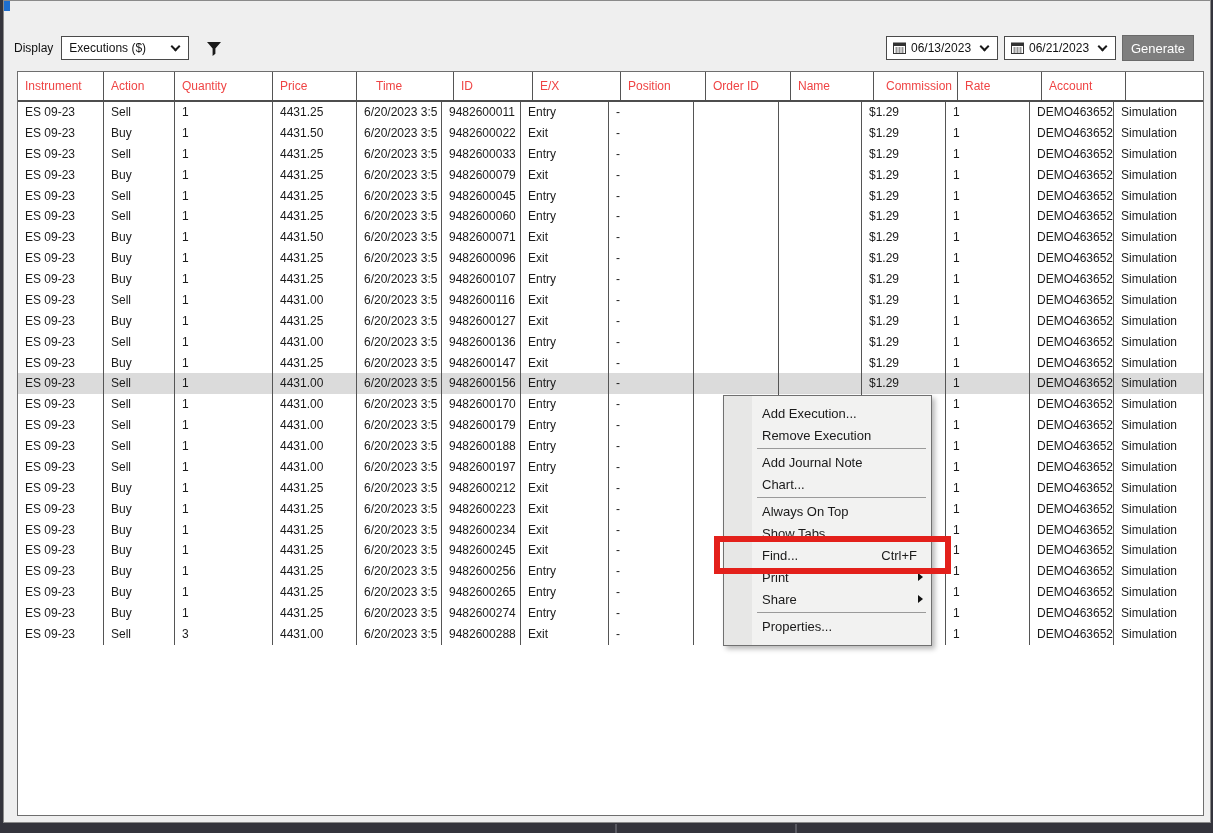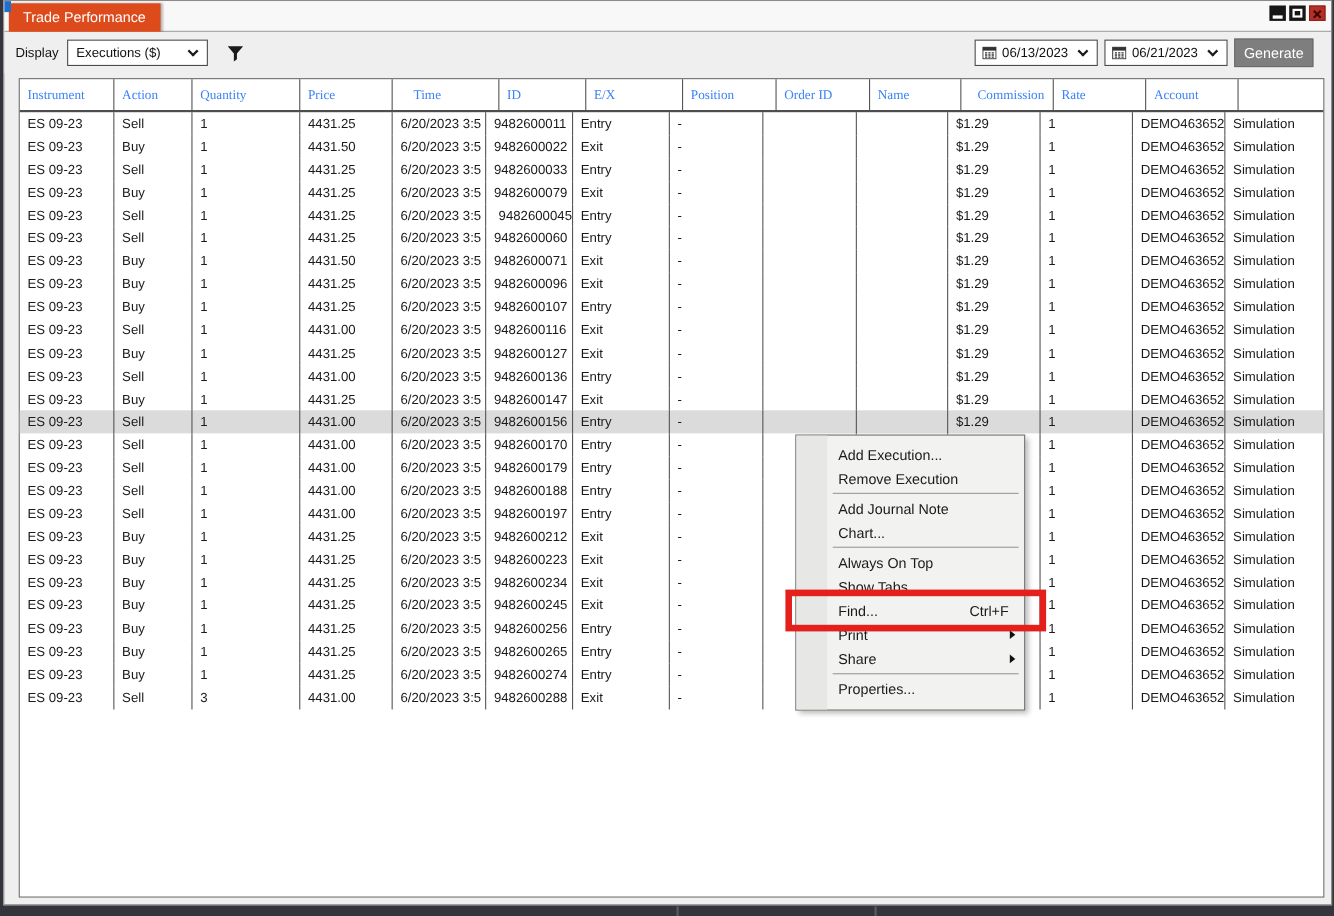--- a/index.html
+++ b/index.html
@@ -40,21 +40,21 @@
   .tb-right { margin-left:auto; display:flex; align-items:center; gap:6px; margin-right:16px; }
   .combo.date { width:112px; padding-left:6px; gap:5px; }
   .cal-icon { flex:none; display:flex; }
   .generate { width:72px; height:26px; background:#7E7E7E; color:#fff; border:1px solid #6a6a6a;
               font-size:13px; font-family:"Liberation Sans",sans-serif; cursor:pointer; }
 
   
   .panel { position:absolute; left:13px; top:70px; width:1187px; height:745px;
            background:#fff; border:1px solid #6e6e6e; }
   .thead { display:flex; height:30px; border-bottom:2px solid #4e4e4e; }
-  .thead .cell { font-size:12px; color:#3b82f6; line-height:28px;font-family:Liberation Serif, serif; }
+  .thead .cell { font-size:12px; color:#ef4444; line-height:28px; }
   .cell { padding-left:7px; white-space:nowrap; overflow:hidden; flex:none;
           border-right:1px solid #555; }
   .cell.last { border-right:none; }
   .trow { display:flex; height:20.88px; font-size:12px; color:#1a1a1a; line-height:20.88px; cursor:default; }
   .trow.selected { background:#DBDBDB; }
 
   
   .menu { position:absolute; left:723px; top:395px; width:209px; background:#F2F2F1;
           border:1px solid #707070; box-shadow:3px 3px 5px rgba(0,0,0,0.28); z-index:40;
           padding:6px 0 8px 0; }
@@ -72,34 +72,20 @@
             border:6px solid #E3201B; z-index:50; }
 
   
   .task-div { position:absolute; bottom:0; width:2px; height:9px; background:#5a5a62; }
 </style>
 </head>
 <body>
 
 <div class="window">
 
-  <div class="titlebar">
-    <div class="tab">
-      <span>Trade Performance</span>
-    </div>
-    <div class="winbtns">
-      <div class="wbtn min">
-          <div class="bar"></div>
-        </div>
-      <div class="wbtn max">
-          <div class="box"></div>
-        </div>
-      <div class="wbtn close"></div>
-    </div>
-  </div>
 
   <div class="toolbar">
     <span class="lbl">Display</span>
     <div class="combo display">
       <span>Executions ($)</span>
       <span class="chev"></span>
     </div>
     <span class="filter">
       <svg width="16" height="17" viewBox="0 0 16 17">
           <path d="M1 2 h14 l-5.6 6.6 v5.2 l-2.8 2.2 v-7.4 Z" fill="#1a1a1a"></path>
@@ -213,21 +199,21 @@
           <div class="cell" style="width: 84px;">1</div>
           <div class="cell" style="width: 84px;">DEMO463652</div>
           <div class="cell last" style="width: 89px;">Simulation</div>
         </div>
         <div class="trow">
           <div class="cell" style="width: 86px;">ES 09-23</div>
           <div class="cell" style="width: 71px;">Sell</div>
           <div class="cell" style="width: 98px;">1</div>
           <div class="cell" style="width: 84px;">4431.25</div>
           <div class="cell" style="width: 85px;">6/20/2023 3:5</div>
-          <div class="cell" style="width: 79px; text-align: right;">9482600045</div>
+          <div class="cell" style="width: 79px;">9482600045</div>
           <div class="cell" style="width: 88px;">Entry</div>
           <div class="cell" style="width: 85px;">-</div>
           <div class="cell" style="width: 85px;"></div>
           <div class="cell" style="width: 83px;"></div>
           <div class="cell" style="width: 84px;">$1.29</div>
           <div class="cell" style="width: 84px;">1</div>
           <div class="cell" style="width: 84px;">DEMO463652</div>
           <div class="cell last" style="width: 89px;">Simulation</div>
         </div>
         <div class="trow">

